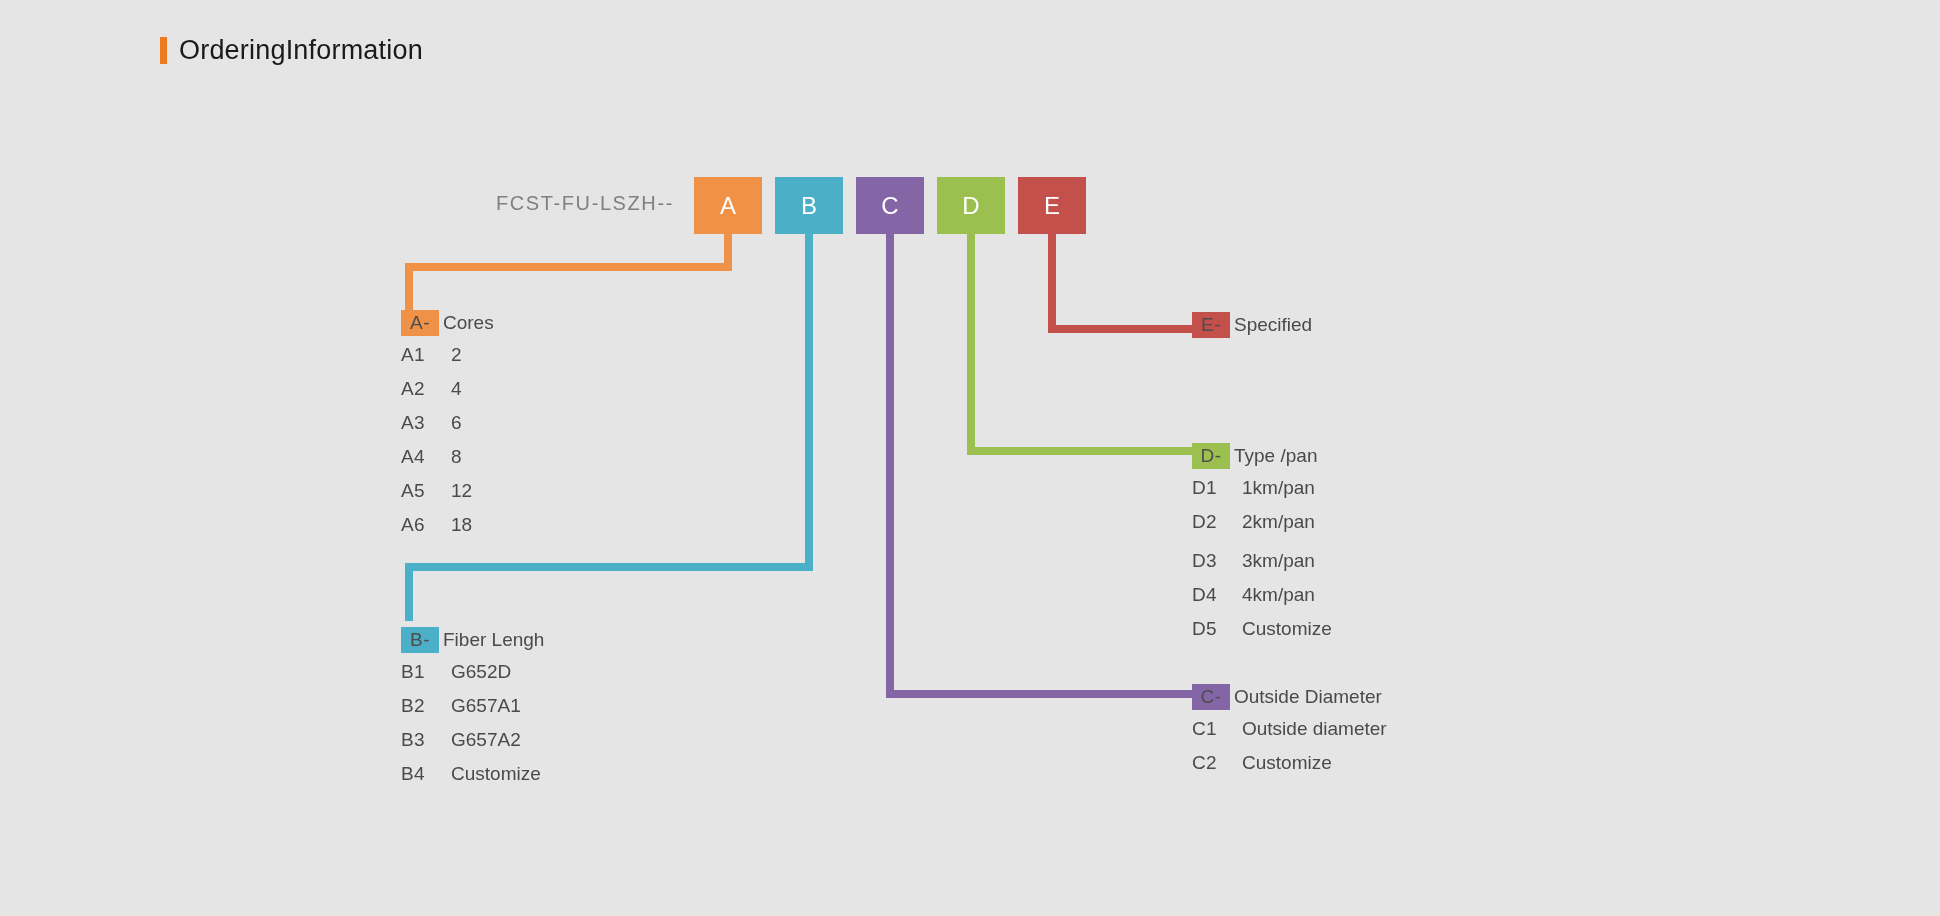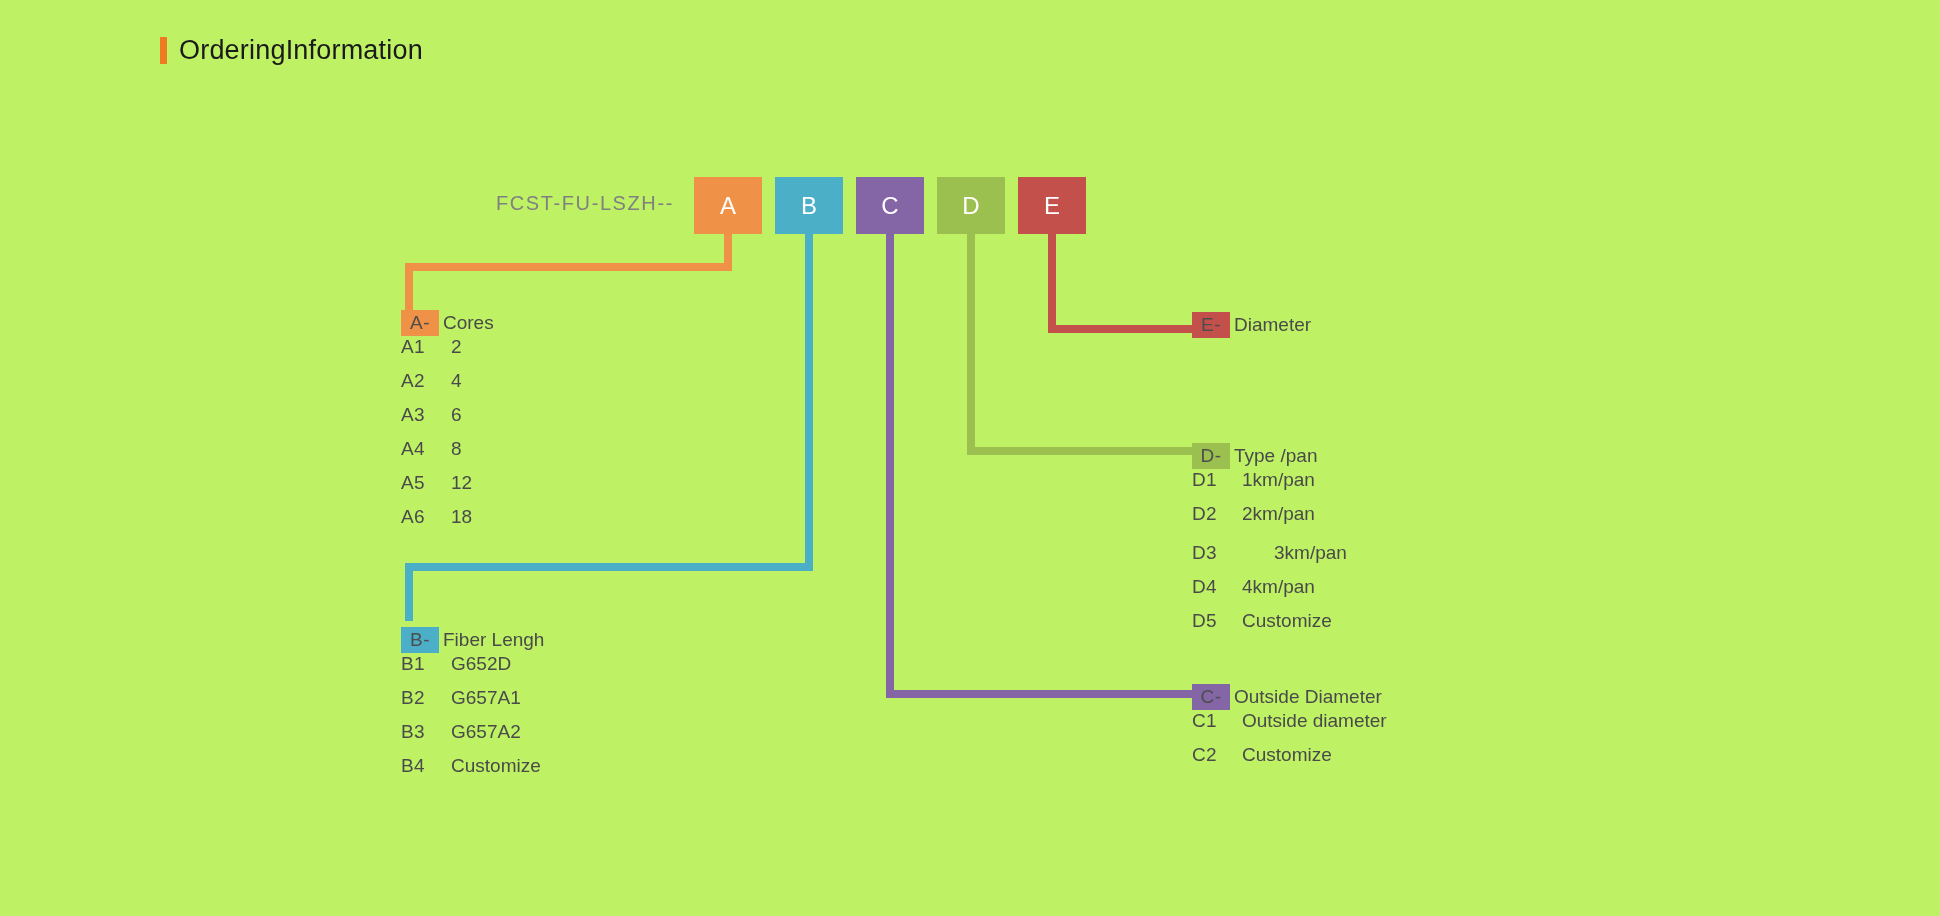--- a/index.html
+++ b/index.html
@@ -7,21 +7,21 @@
     width: 1940px;
     height: 916px;
     background: #ffffff;
     font-family: "Liberation Sans", sans-serif;
     overflow: hidden;
   }
   #root {
     position: relative;
     width: 1940px;
     height: 916px;
-    background: #bef264;
+    background: #e5e5e5;
   }
 
   
   .title-wrap {
     position: absolute;
     left: 160px;
     top: 37px;
     display: flex;
     align-items: center;
     gap: 12px;
@@ -88,28 +88,28 @@
     color: #4d4d4d;
     flex: 0 0 auto;
     letter-spacing: 0.5px;
   }
   .group .head .head-label {
     font-size: 19px;
     color: #4a4a4a;
     margin-left: 4px;
     white-space: nowrap;
   }
-  .group .rows { }
+  .group .rows { margin-top: 8px; }
   .row {
     display: flex;
     align-items: baseline;
     height: 34px;
     white-space: nowrap;
   }
-  .row.gap-before { margin-top: 5px; gap: 32px; }
+  .row.gap-before { margin-top: 5px; }
   .row .rcode {
     width: 38px;
     flex: 0 0 auto;
     font-size: 19px;
     color: #4a4a4a;
     letter-spacing: 0.3px;
   }
   .row .rval {
     font-size: 19px;
     color: #4a4a4a;
@@ -206,21 +206,21 @@
       <div class="row">
           <span class="rcode">B4</span>
           <span class="rval">Customize</span>
         </div>
     </div>
   </div>
 
   <div class="group" id="grp-E" style="left: 1192px; top: 312px;">
     <div class="head">
       <span class="tag" style="background: rgb(196, 80, 76);">E-</span>
-      <span class="head-label">Diameter</span>
+      <span class="head-label">Specified</span>
     </div>
   </div>
 
   <div class="group" id="grp-D" style="left: 1192px; top: 443px;">
     <div class="head">
       <span class="tag" style="background: rgb(156, 192, 79);">D-</span>
       <span class="head-label">Type /pan</span>
     </div>
     <div class="rows">
       <div class="row">

